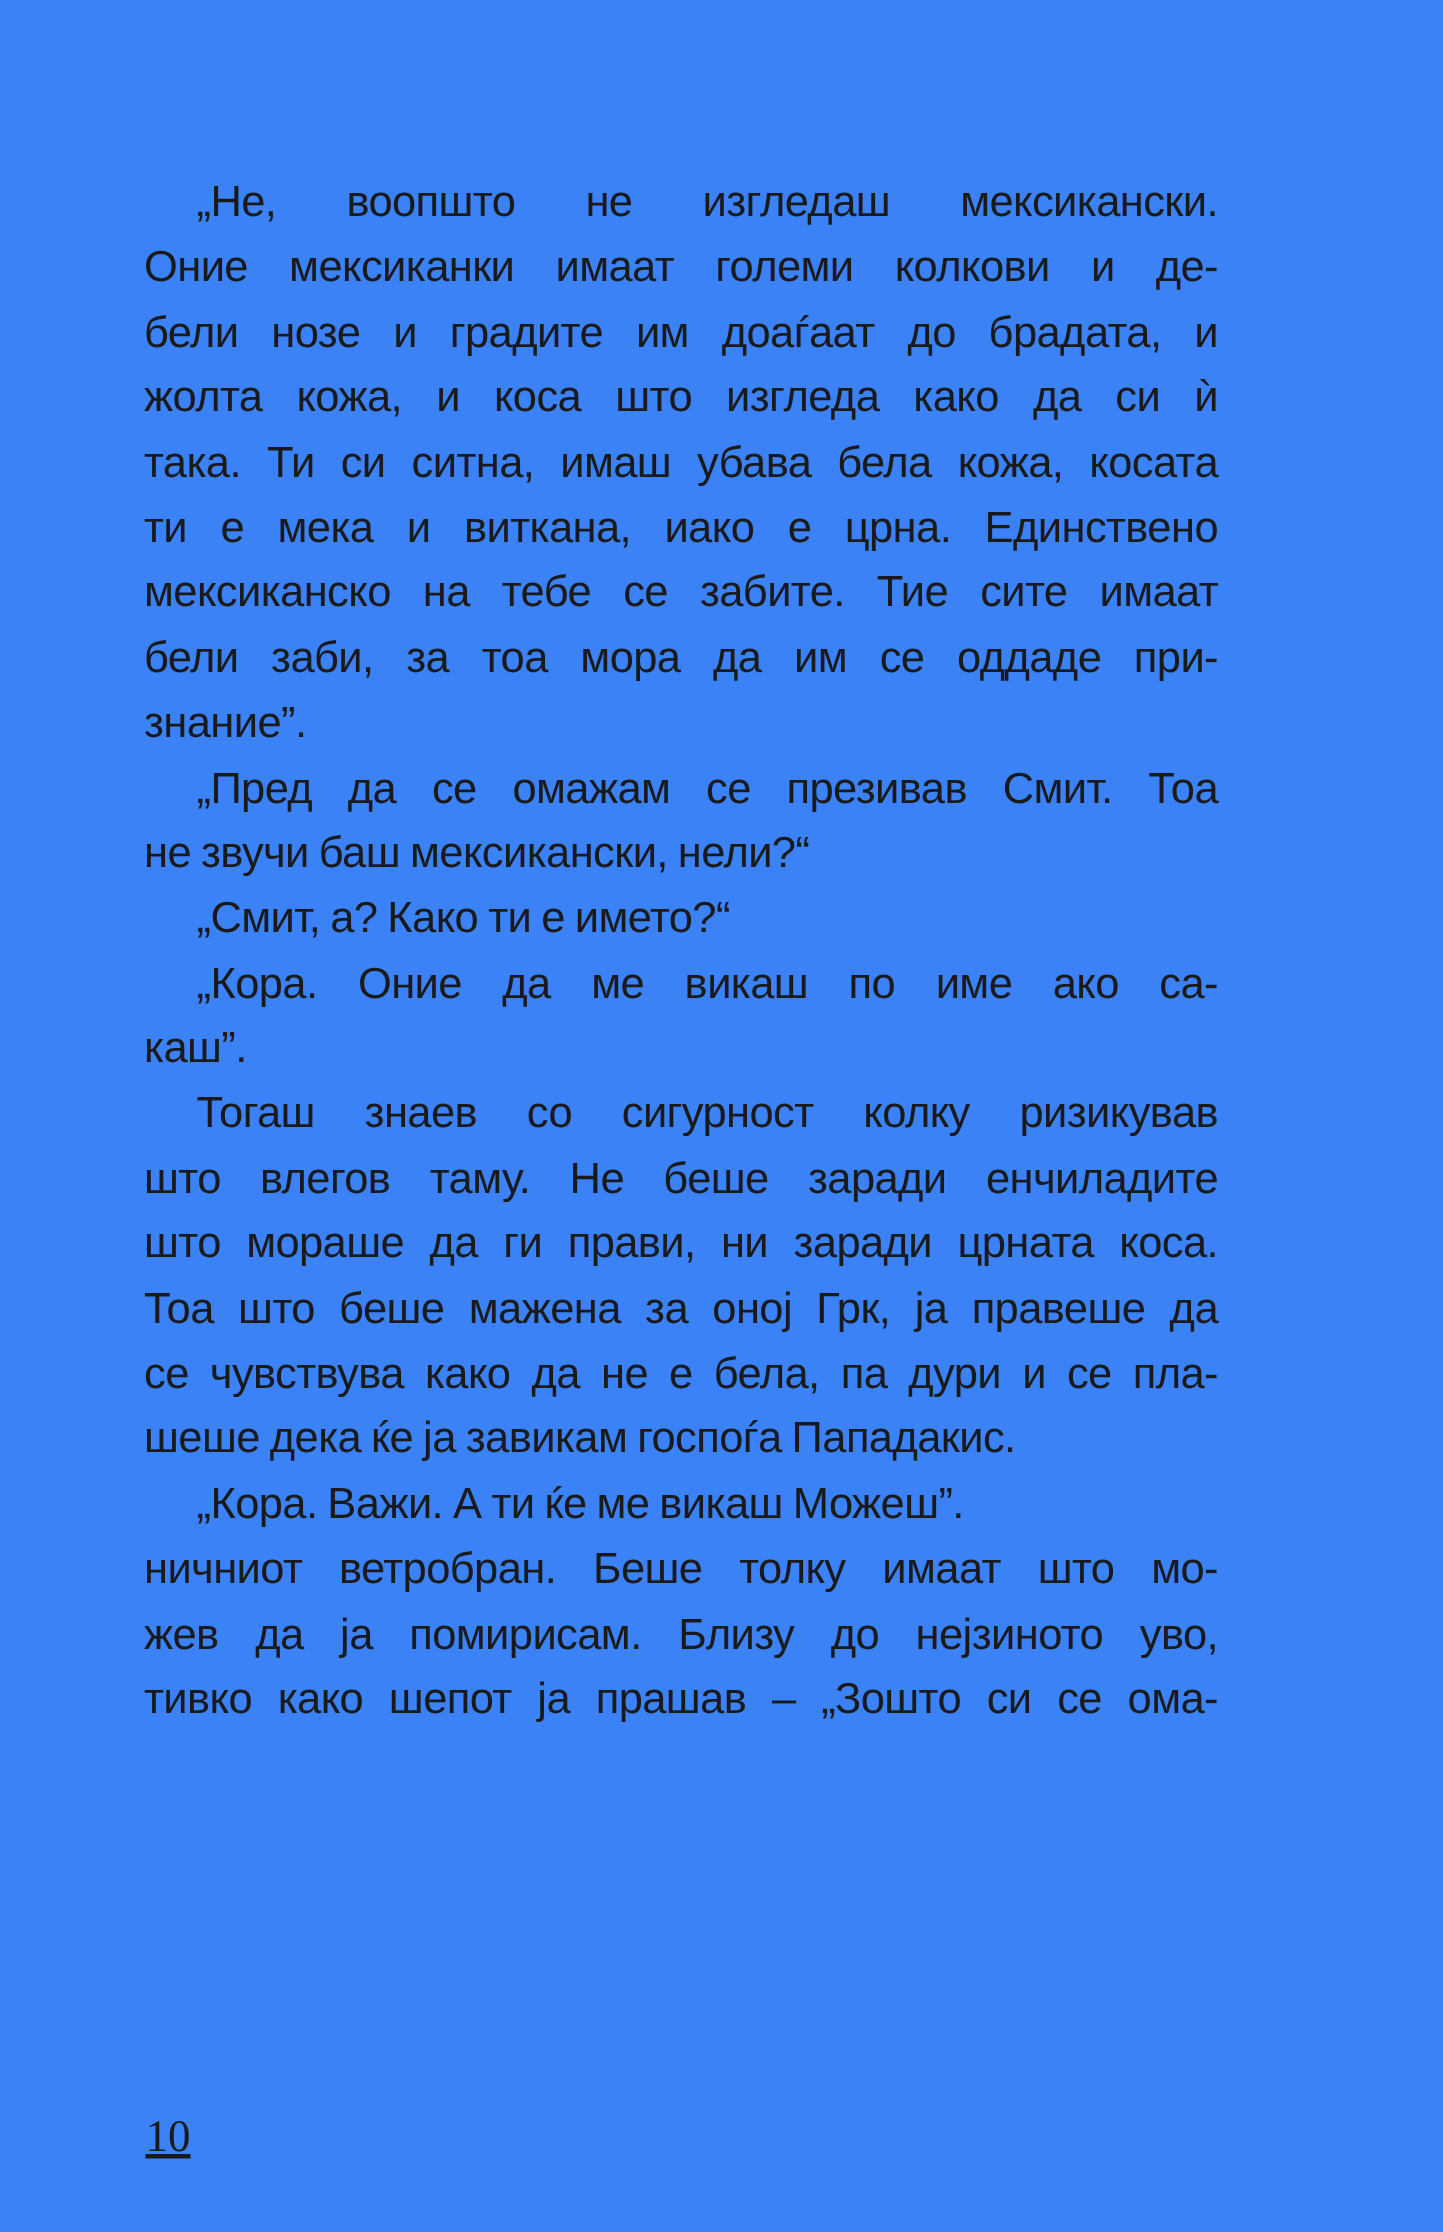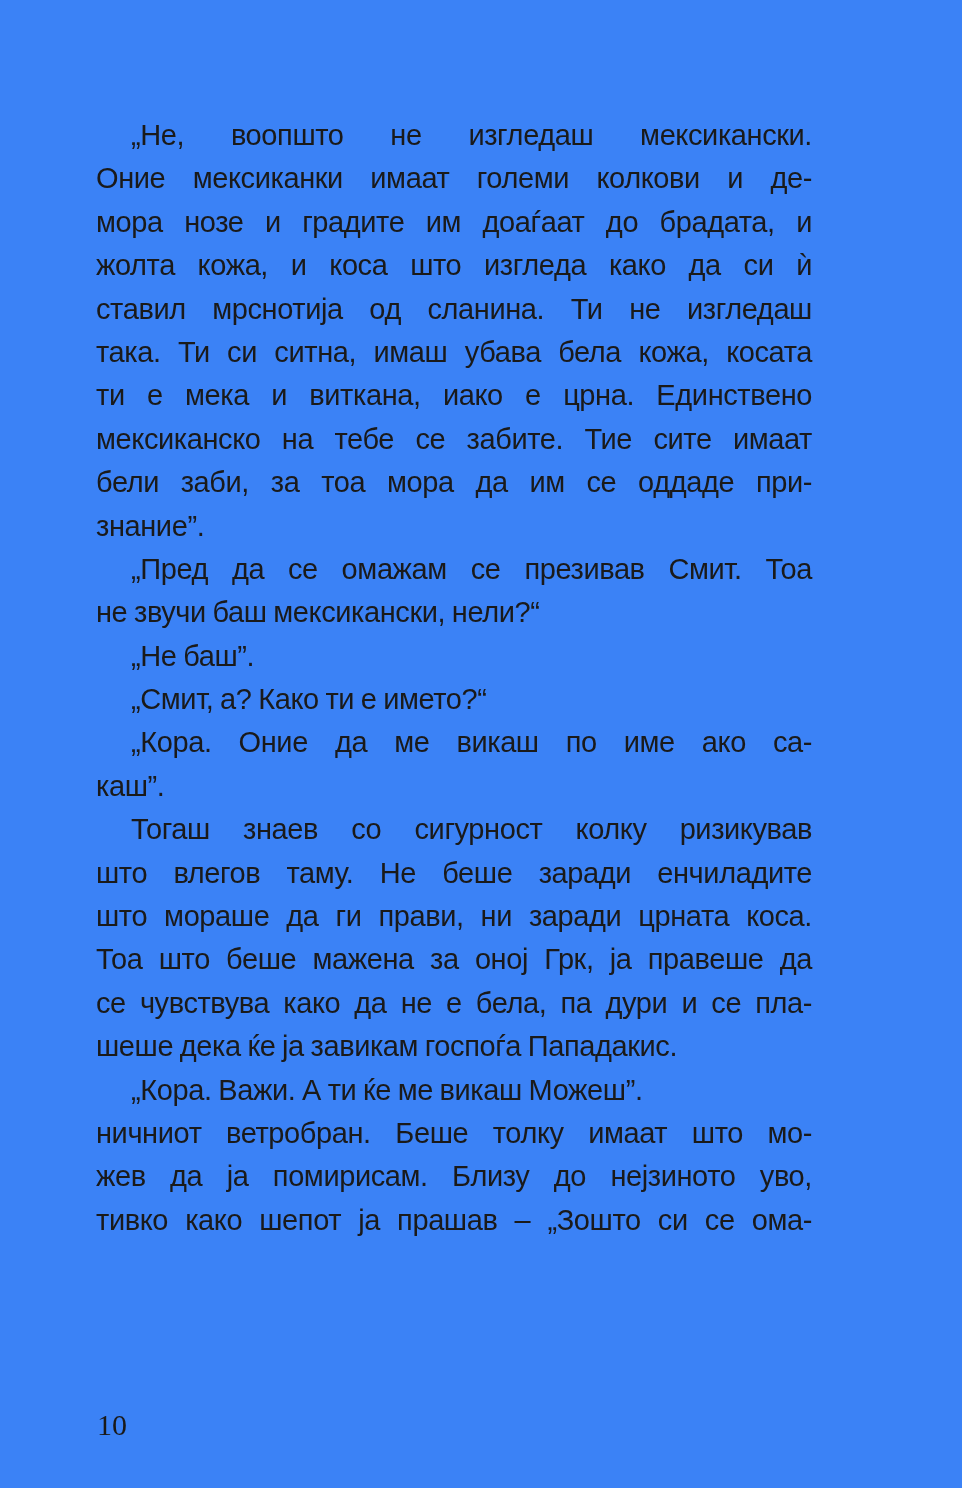--- a/index.html
+++ b/index.html
@@ -46,49 +46,46 @@
     .line.indent {
       padding-left: 35px;
     }
     .page-number {
       position: absolute;
       left: 97px;
       top: 1408px;
       font-family: "Liberation Serif", "DejaVu Serif", serif;
       font-size: 30px;
       color: #1a1a1a;
+      text-decoration: underline;
     }
   </style>
 </head>
 <body>
 
 <div class="page">
   <div class="text-block">
 
     <div>
       <span class="line indent">„Не, воопшто не изгледаш мексикански.</span>
       <span class="line">Оние мексиканки имаат големи колкови и де-</span>
-      <span class="line">мора нозе и градите им доаѓаат до брадата, и</span>
+      <span class="line">бели нозе и градите им доаѓаат до брадата, и</span>
       <span class="line">жолта кожа, и коса што изгледа како да си ѝ</span>
-      <span class="line">ставил мрснотија од сланина. Ти не изгледаш</span>
       <span class="line">така. Ти си ситна, имаш убава бела кожа, косата</span>
       <span class="line">ти е мека и виткана, иако е црна. Единствено</span>
       <span class="line">мексиканско на тебе се забите. Тие сите имаат</span>
       <span class="line">бели заби, за тоа мора да им се оддаде при-</span>
       <span class="line last">знание”.</span>
     </div>
 
     <div>
       <span class="line indent">„Пред да се омажам се презивав Смит. Тоа</span>
       <span class="line last">не звучи баш мексикански, нели?“</span>
     </div>
 
-    <div>
-      <span class="line indent last">„Не баш”.</span>
-    </div>
 
 
     <div>
       <span class="line indent last">„Смит, а? Како ти е името?“</span>
     </div>
 
     <div>
       <span class="line indent">„Кора. Оние да ме викаш по име ако са-</span>
       <span class="line last">каш”.</span>
     </div>

